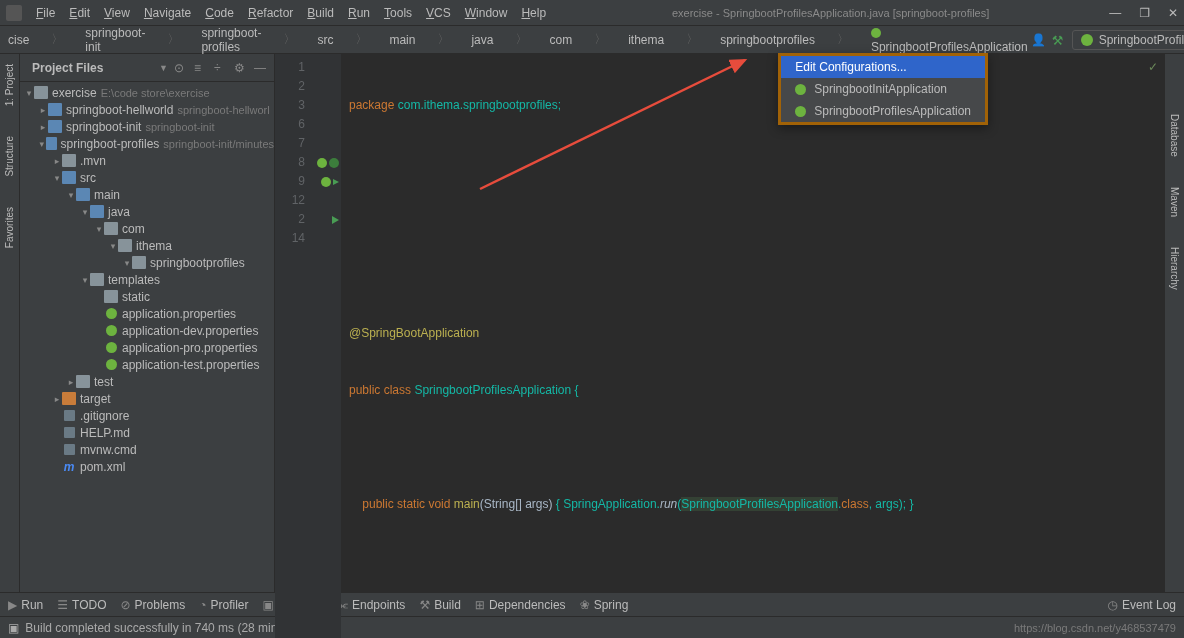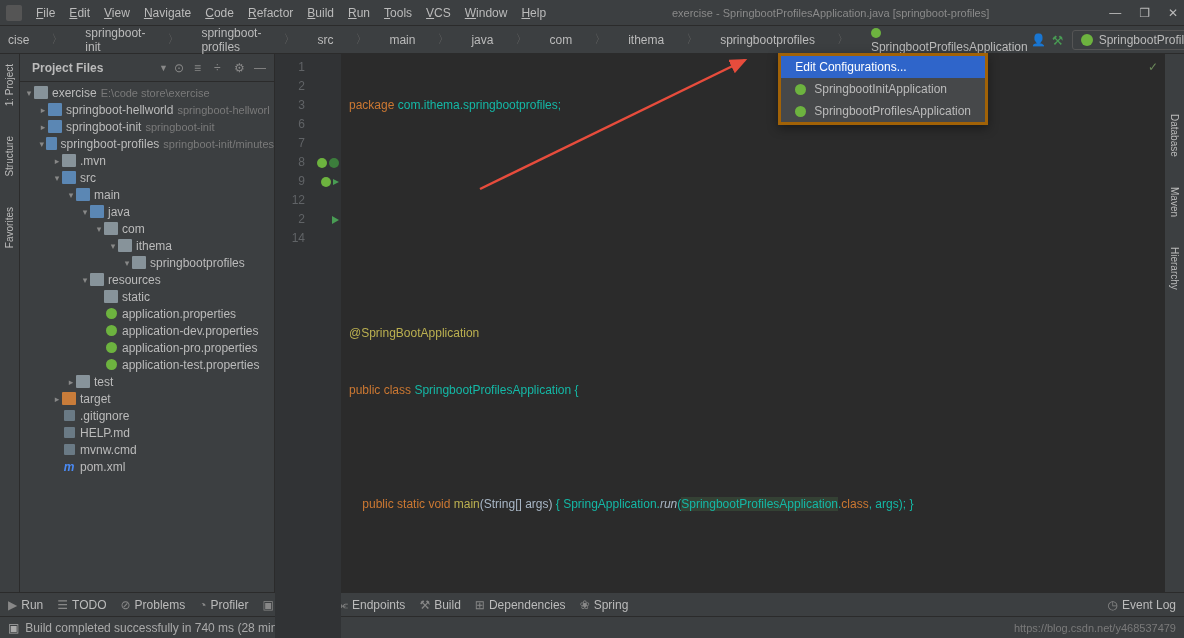--- a/index.html
+++ b/index.html
@@ -232,21 +232,21 @@
           <span>ithema</span>
         </div>
         <div class="tree-row" style="padding-left: 102px;">
           <span class="arrow">▾</span>
           <span class="node-icon folder-icon"></span>
           <span>springbootprofiles</span>
         </div>
         <div class="tree-row" style="padding-left: 60px;">
           <span class="arrow">▾</span>
           <span class="node-icon folder-icon"></span>
-          <span>resources</span>
+          <span>templates</span>
         </div>
         <div class="tree-row" style="padding-left: 74px;">
           <span class="arrow"></span>
           <span class="node-icon folder-icon"></span>
           <span>static</span>
         </div>
         <div class="tree-row" style="padding-left: 74px;">
           <span class="arrow"></span>
           <span class="node-icon">
             <span class="spring-leaf" style="width:11px;height:11px"></span>

